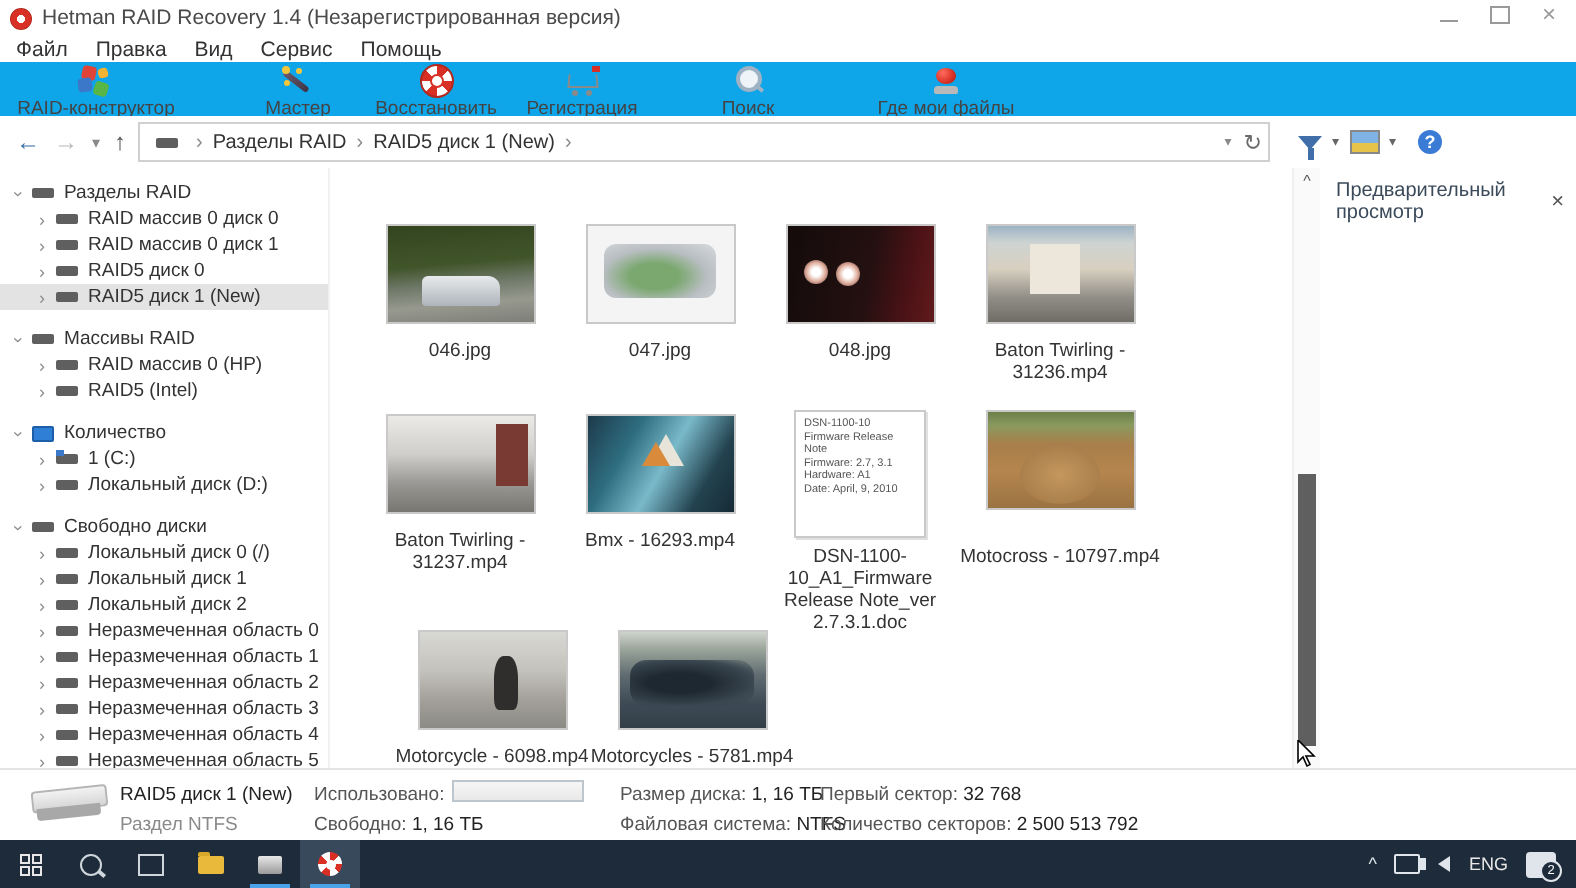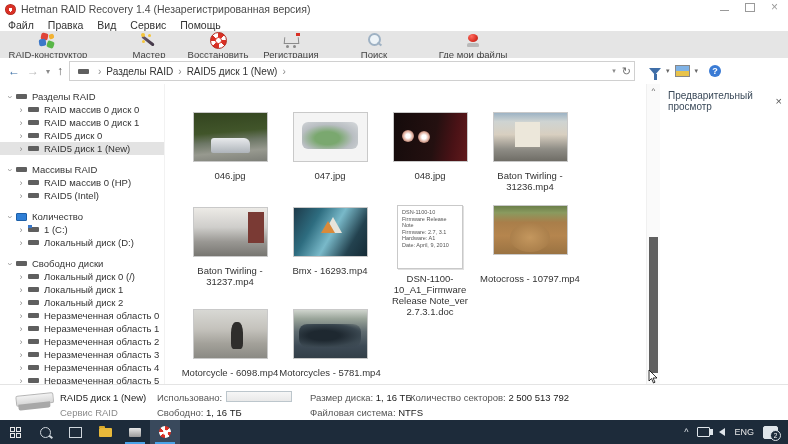--- a/index.html
+++ b/index.html
@@ -13,21 +13,21 @@
   .wincontrols{position:absolute;right:8px;top:3px;display:flex;gap:16px;align-items:center;}
   .wc{width:9px;height:9px;position:relative;cursor:default;}
   .wc-min{border-bottom:1px solid #9a9a9a;height:6px;}
   .wc-max{border:1px solid #9a9a9a;width:8px;height:7px;}
   .wc-close{color:#9a9a9a;font-size:12px;line-height:9px;}
   
   .menubar{position:absolute;left:0;top:18px;width:788px;height:13px;background:#fff;
            display:flex;gap:14px;padding-left:8px;font-size:10.5px;color:#333;align-items:center;}
   .menuitem{cursor:default;}
   
-  .toolbar{position:absolute;left:0;top:31px;width:788px;height:27px;background:#e5e5e5;
+  .toolbar{position:absolute;left:0;top:31px;width:788px;height:27px;background:#0ea5e9;
            display:flex;align-items:flex-start;padding-top:1px;}
   .tbtn{display:flex;flex-direction:column;align-items:center;font-size:9.5px;color:#444;cursor:default;}
   .tbtn .ticon{height:16px;display:flex;align-items:center;justify-content:center;margin-bottom:1px;}
   .tb1{width:96px;} .tb2{width:62px;margin-left:22px;} .tb3{width:76px;} .tb4{width:70px;}
   .tb5{width:60px;margin-left:18px;} .tb6{width:86px;margin-left:26px;}
   
   .puzzle{position:relative;width:18px;height:15px;}
   .pz{position:absolute;width:7px;height:7px;border-radius:2px;}
   .pz1{background:#e04438;left:2px;top:0;transform:rotate(12deg);}
   .pz2{background:#f2b233;left:10px;top:1px;width:5px;height:5px;transform:rotate(-15deg);}
@@ -464,21 +464,21 @@
         </div>
         <div class="fcell">
           <div class="thumbwrap" style="height:68px;">
               <div class="thumb tmoto" style="margin-bottom:14px;">
                 <div class="path"></div>
               </div>
             </div>
           <div class="flabel" style="margin-top:4px;">Motocross - 10797.mp4</div>
         </div>
       </div>
-      <div class="frow" style="top:219px;">
+      <div class="frow" style="top:225px;margin-left:16px;">
         <div class="fcell">
           <div class="thumbwrap">
               <div class="thumb tm1">
                 <div class="fig"></div>
               </div>
             </div>
           <div class="flabel">Motorcycle - 6098.mp4</div>
         </div>
         <div class="fcell">
           <div class="thumbwrap">
@@ -507,39 +507,42 @@
     </div>
   </div>
 
   <div class="statusbar">
     <div class="sdrive">
         <div class="top"></div>
         <div class="side"></div>
       </div>
     <div class="scol sname">
       <div>RAID5 диск 1 (New)</div>
-      <div class="sub">Сервис RAID</div>
+      <div class="sub">Раздел NTFS</div>
     </div>
     <div class="scol sused">
       <div>
         <span>Использовано:</span><span class="pbar"></span>
       </div>
       <div>
         <span>Свободно:</span> <span class="sval">1, 16 ТБ</span>
       </div>
     </div>
     <div class="scol ssize">
       <div>
         <span>Размер диска:</span> <span class="sval">1, 16 ТБ</span>
       </div>
       <div>
         <span>Файловая система:</span> <span class="sval">NTFS</span>
       </div>
     </div>
     <div class="scol ssector">
+      <div>
+        <span>Первый сектор:</span> <span class="sval">32 768</span>
+      </div>
       <div>
         <span>Количество секторов:</span> <span class="sval">2 500 513 792</span>
       </div>
     </div>
   </div>
 
   <div class="taskbar">
     <div class="tkbtn">
       <span class="winlogo">
           <div></div>

